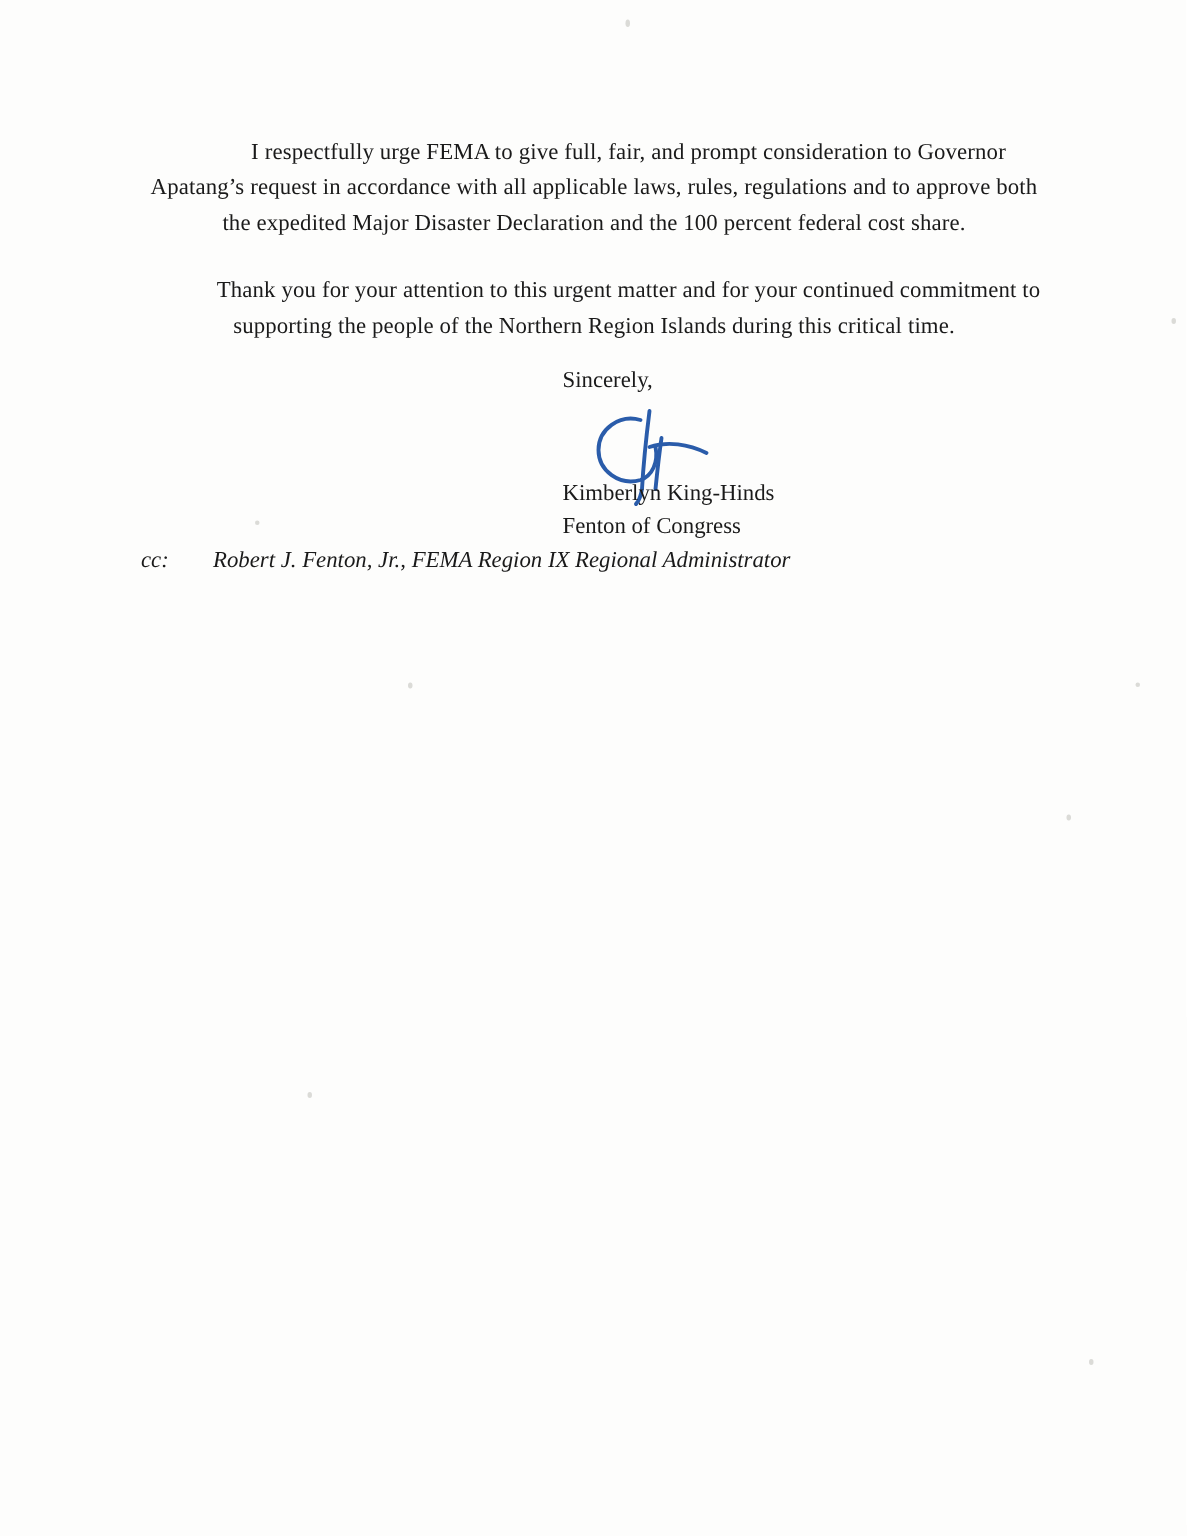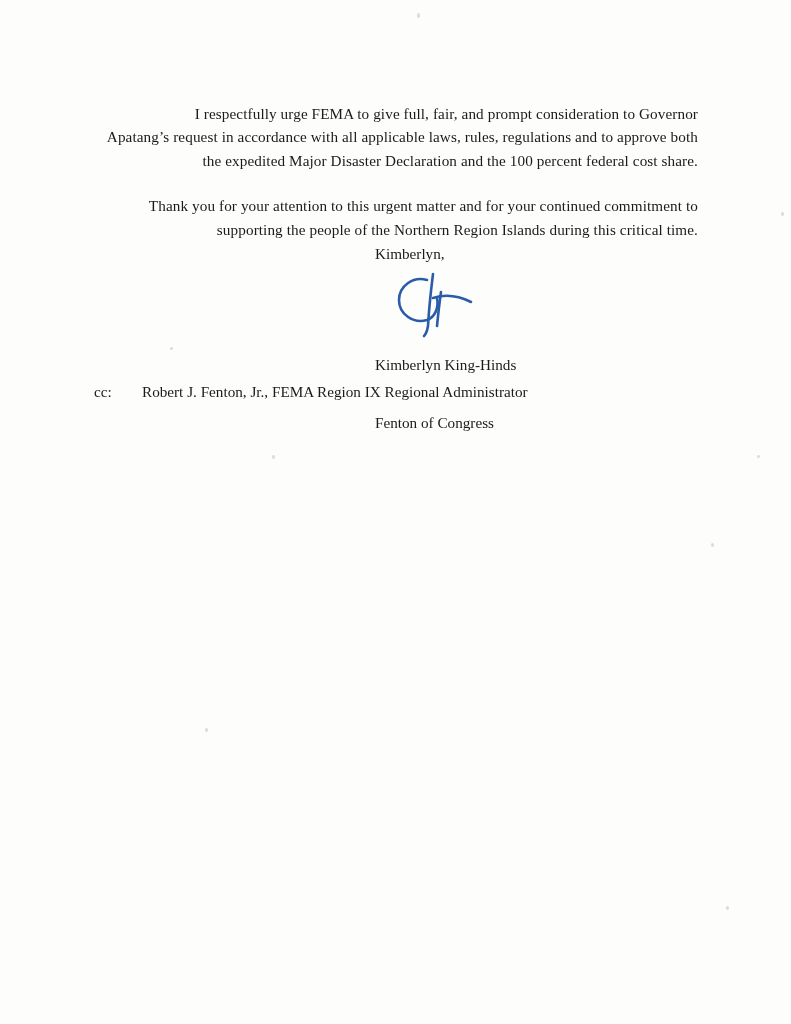--- a/index.html
+++ b/index.html
@@ -28,22 +28,22 @@
   .letter-body {
     position: absolute;
     left: 94px;
     top: 86px;
     width: 604px;
   }
   .para {
     font-size: 15.2px;
     line-height: 23.4px;
     text-indent: 46px;
-    margin: 16px 0 22px 0;
-    text-align: right;
+    margin: 4px 0 22px 0;
+    text-align: center;
     letter-spacing: 0.1px;
   }
   .closing {
     position: absolute;
     left: 375px;
     top: 243px;
     font-size: 15.2px;
     line-height: 22px;
   }
   .signature-block {
@@ -57,32 +57,32 @@
     position: absolute;
     left: 383px;
     top: 268px;
     width: 120px;
     height: 70px;
     pointer-events: none;
   }
   .cc-row {
     position: absolute;
     left: 94px;
-    top: 381px;
+    top: 363px;
     font-size: 15.2px;
     line-height: 22px;
     white-space: nowrap;
+    font-style: italic;
   }
   .cc-label {
     display: inline-block;
     width: 48px;
   }
   .sig-name, .sig-title {
     display: block;
-    margin-top: 36px;
   }
 </style>
 </head>
 <body>
 
 <div class="page">
 
   <div class="speck" style="left:417px; top:13px; width:3px; height:5px;"></div>
   <div class="speck" style="left:781px; top:212px; width:3px; height:4px;"></div>
   <div class="speck" style="left:170px; top:347px; width:3px; height:3px;"></div>
@@ -90,21 +90,21 @@
   <div class="speck" style="left:757px; top:455px; width:3px; height:3px;"></div>
   <div class="speck" style="left:711px; top:543px; width:3px; height:4px;"></div>
   <div class="speck" style="left:205px; top:728px; width:3px; height:4px;"></div>
   <div class="speck" style="left:726px; top:906px; width:3px; height:4px;"></div>
 
   <div class="letter-body">
     <p class="para">I respectfully urge FEMA to give full, fair, and prompt consideration to Governor Apatang’s request in accordance with all applicable laws, rules, regulations and to approve both the expedited Major Disaster Declaration and the 100 percent federal cost share.</p>
     <p class="para">Thank you for your attention to this urgent matter and for your continued commitment to supporting the people of the Northern Region Islands during this critical time.</p>
   </div>
 
-  <div class="closing">Kimberlyn,</div>
+  <div class="closing">Sincerely,</div>
 
   <svg class="signature-mark" viewBox="0 0 120 70" xmlns="http://www.w3.org/2000/svg">
     <g fill="none" stroke="#2a5caa" stroke-width="2.6" stroke-linecap="round">
       <path d="M44 12 C30 8, 16 18, 16 32 C16 46, 30 56, 44 52 C52 49, 56 40, 54 30"></path>
       <path d="M50 6 C48 22, 46 40, 45 58 C44 64, 43 66, 41 68"></path>
       <path d="M50 30 C62 26, 76 28, 88 34"></path>
       <path d="M58 24 C56 38, 55 48, 54 58"></path>
     </g>
   </svg>
 

